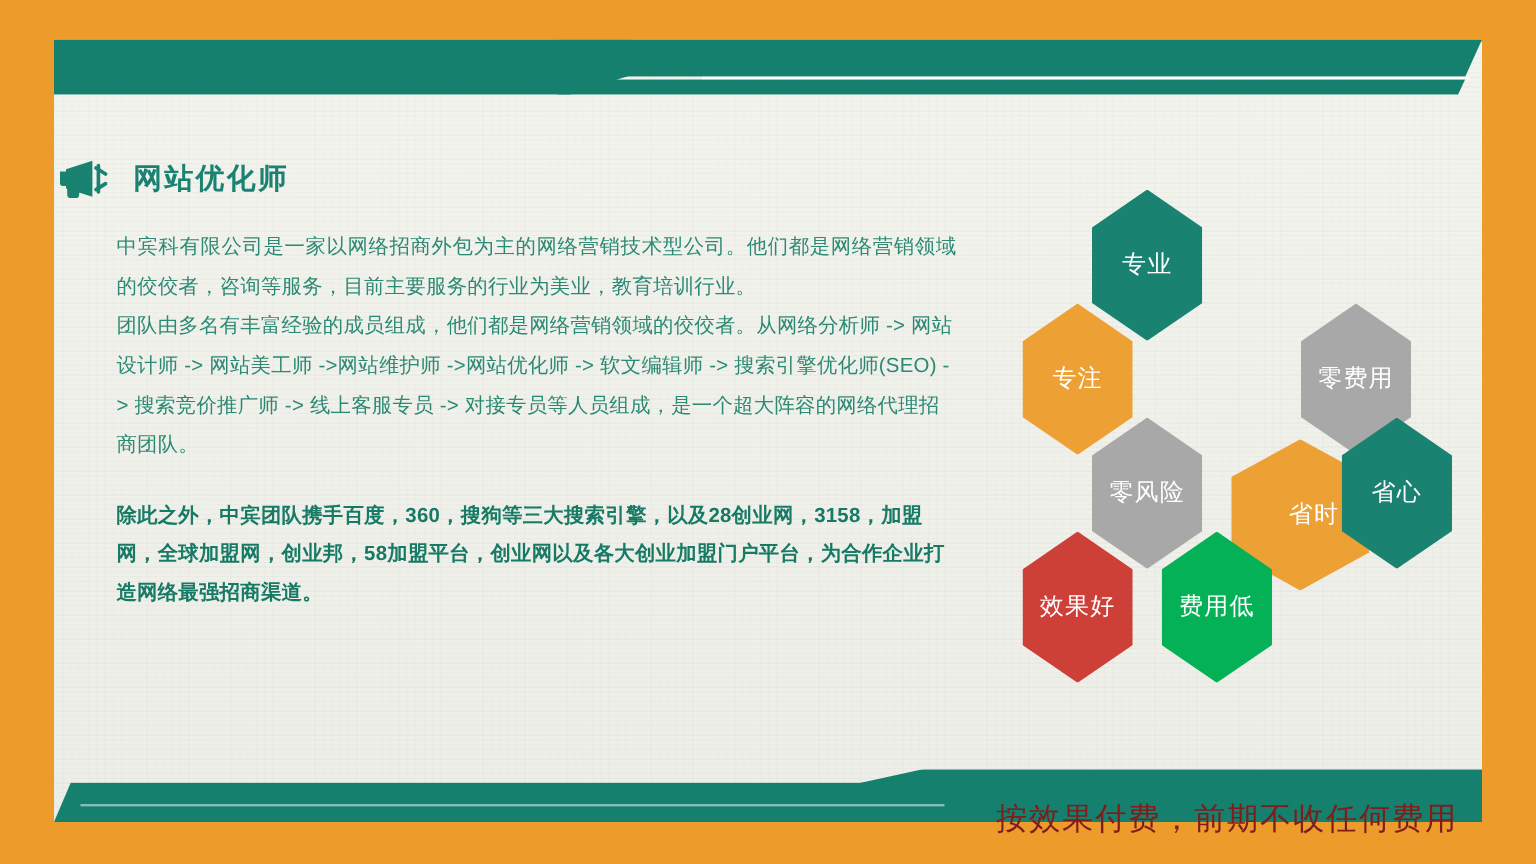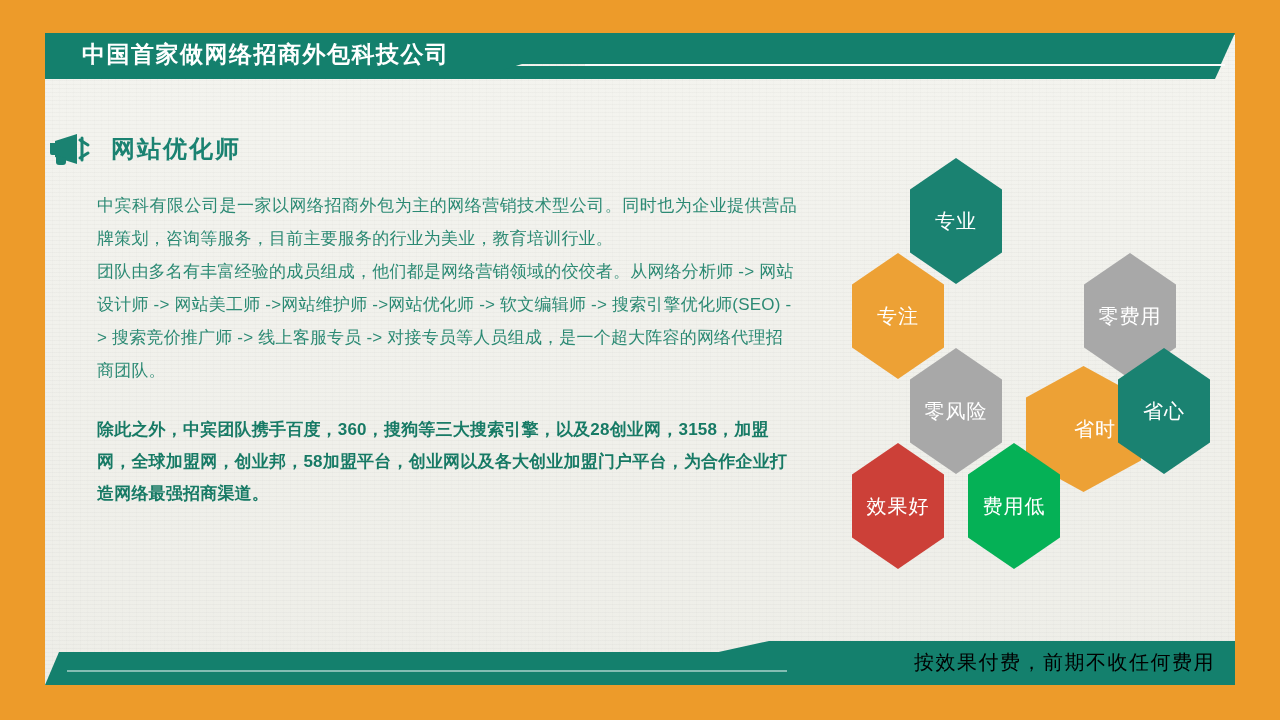--- a/index.html
+++ b/index.html
@@ -210,58 +210,57 @@
     left: 22px;
     top: 29px;
     width: 720px;
     height: 2px;
     background: rgba(255,255,255,0.48);
     z-index: 3;
   }
   .bottom-text {
     position: absolute;
     right: 20px;
-    top: 8px;
-    font-size: 20px;
-    color: #000000;
+    top: 24px;
+    font-size: 26px;
+    color: #7f1d1d;
     letter-spacing: 1.5px;
     white-space: nowrap;
     z-index: 4;
   }
 </style>
 </head>
 <body>
 
 <div class="slide">
 
   <div class="paper"></div>
 
   <div class="header">
     <div class="header-strip"></div>
     <div class="header-strip2"></div>
     <div class="header-line"></div>
     <div class="header-block"></div>
-    <div class="header-title">中国首家做网络招商外包科技公司</div>
   </div>
 
   <div class="section-head">
     <span class="megaphone-icon">
       <svg viewBox="0 0 44 34" width="44" height="34" xmlns="http://www.w3.org/2000/svg">
         <path d="M3 11 L3 21 Q3 23 5 23 L8 23 L8 11 Z" fill="#1A8271"></path>
         <path d="M8 9 L30 2 L30 32 L8 25 Z" fill="#1A8271"></path>
         <path d="M9 23 L9 30 Q9 33 12 33 L16 33 Q19 33 19 30 L19 26 Z" fill="#1A8271"></path>
         <path d="M35 6 L35 28" stroke="#1A8271" stroke-width="3" stroke-linecap="round" fill="none"></path>
         <path d="M33 8 L41 13 M33 26 L41 21" stroke="#1A8271" stroke-width="3" stroke-linecap="round" fill="none"></path>
       </svg>
     </span>
     <span class="section-title">网站优化师</span>
   </div>
 
   <div class="copy">
-    <p class="para">中宾科有限公司是一家以网络招商外包为主的网络营销技术型公司。同时也为企业提供营品牌策划，咨询等服务，目前主要服务的行业为美业，教育培训行业。</p>
+    <p class="para">中宾科有限公司是一家以网络招商外包为主的网络营销技术型公司。他们都是网络营销领域的佼佼者，咨询等服务，目前主要服务的行业为美业，教育培训行业。</p>
     <p class="para tight">团队由多名有丰富经验的成员组成，他们都是网络营销领域的佼佼者。从网络分析师 -&gt; 网站设计师 -&gt; 网站美工师 -&gt;网站维护师 -&gt;网站优化师 -&gt; 软文编辑师 -&gt; 搜索引擎优化师(SEO) -&gt; 搜索竞价推广师 -&gt; 线上客服专员 -&gt; 对接专员等人员组成，是一个超大阵容的网络代理招商团队。</p>
     <p class="closing">除此之外，中宾团队携手百度，360，搜狗等三大搜索引擎，以及28创业网，3158，加盟网，全球加盟网，创业邦，58加盟平台，创业网以及各大创业加盟门户平台，为合作企业打造网络最强招商渠道。</p>
   </div>
 
   <div class="hex-cluster">
       <div class="hex" style="background: rgb(26, 130, 113); left: 72px; top: 0px;">
         <span>专业</span>
       </div>
       <div class="hex" style="background: rgb(237, 161, 53); left: 14px; top: 95px;">
         <span>专注</span>

